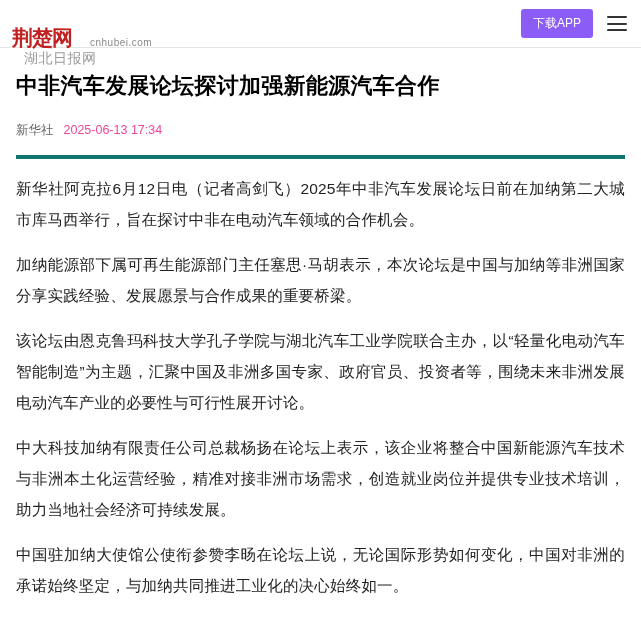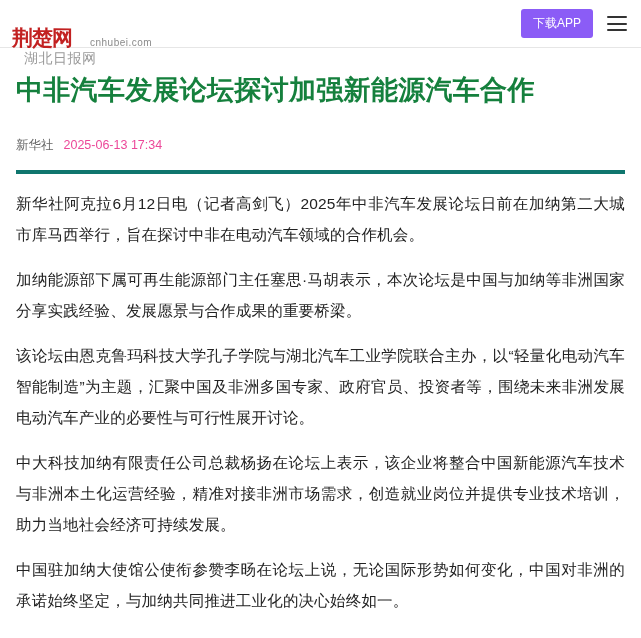--- a/index.html
+++ b/index.html
@@ -90,25 +90,25 @@
     border-radius: 1px;
   }
 
   
   .article {
     padding: 22px 16px 0 16px;
     box-sizing: border-box;
   }
   .headline {
     font-family: "DejaVu Sans", sans-serif;
-    font-size: 27px;
+    font-size: 22px;
     font-weight: bold;
-    color: #15803d;
+    color: #000000;
     line-height: 1.45;
-    margin: 0 0 28px 0;
+    margin: 0 0 20px 0;
     letter-spacing: .3px;
   }
   .meta {
     display: flex;
     align-items: baseline;
     gap: 10px;
     font-size: 12.5px;
     color: #8c8c8c;
     padding-bottom: 16px;
     border-bottom: 4px solid #0f766e;

